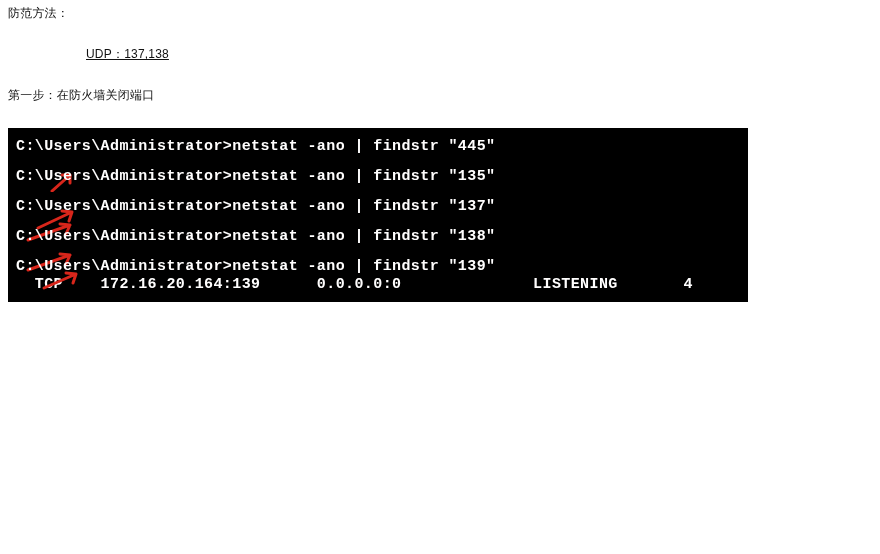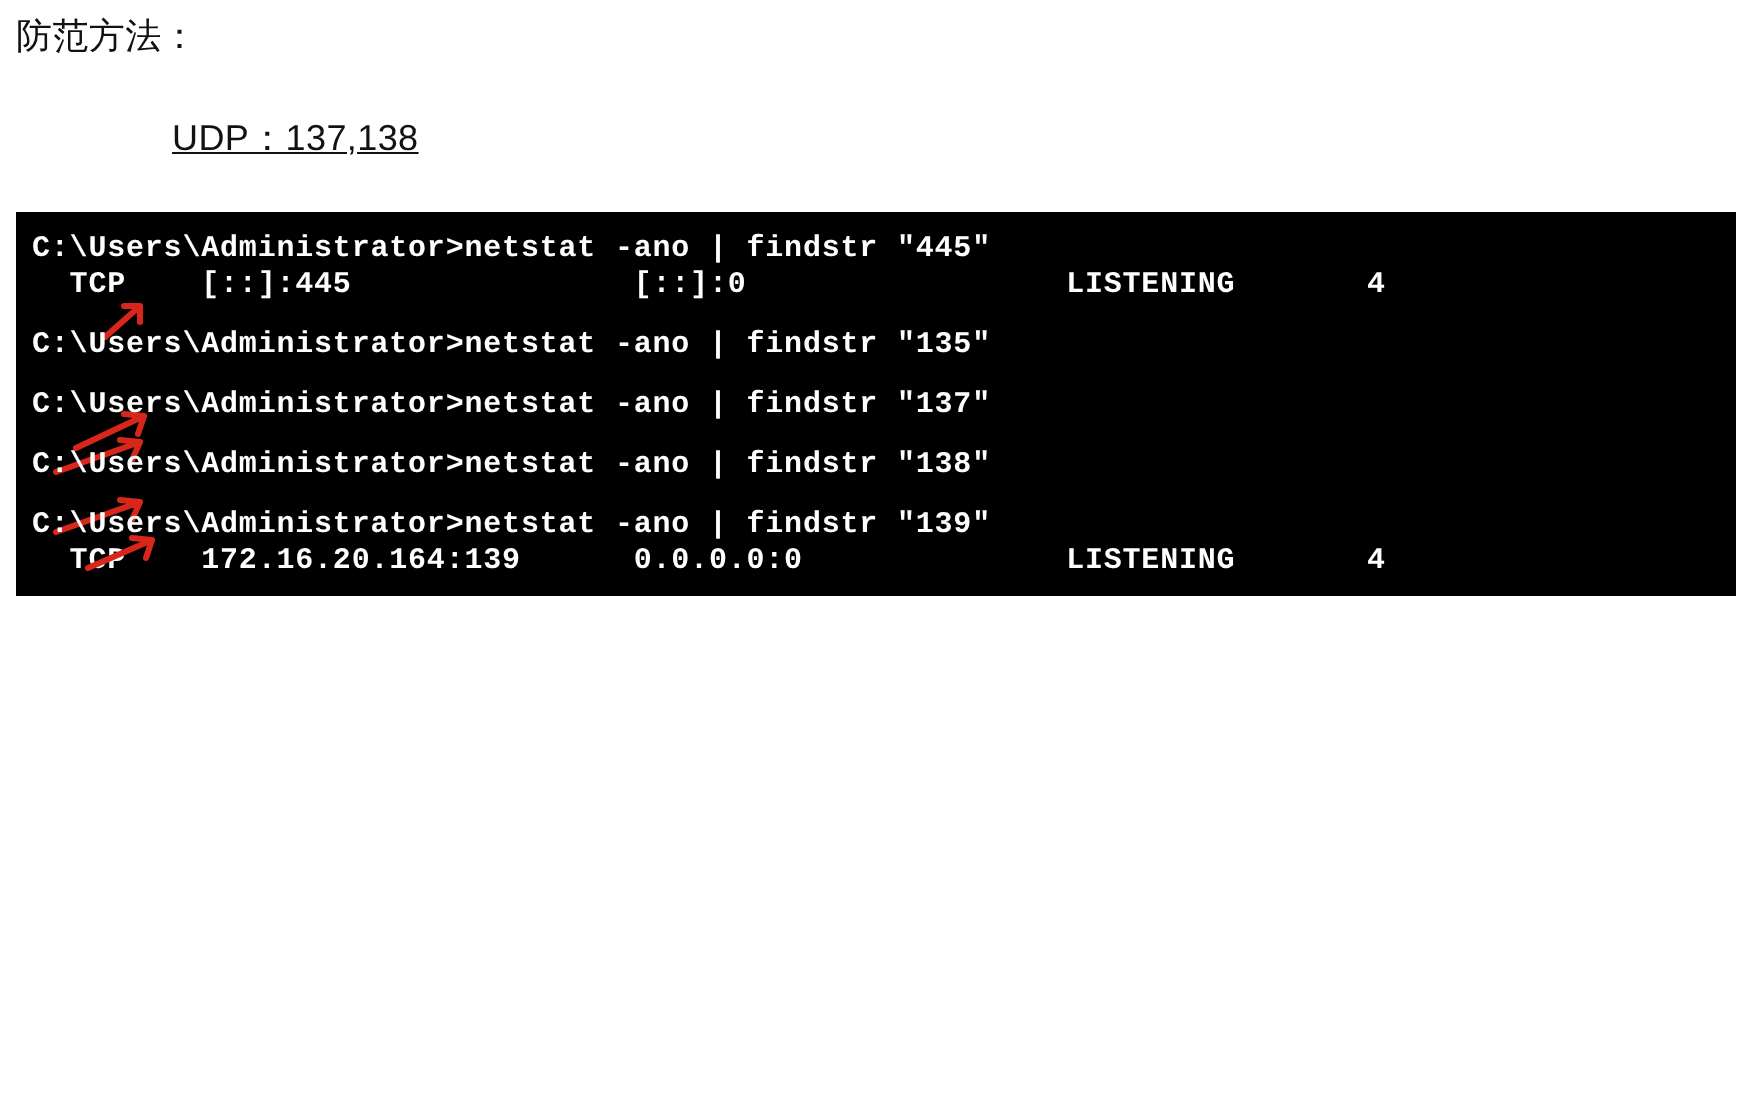--- a/index.html
+++ b/index.html
@@ -8,40 +8,40 @@
       background: #fff;
       width: 880px;
       height: 554px;
       overflow: hidden;
       position: relative;
     }
     .doc-text {
       padding: 0 8px;
     }
     .doc-text p {
-      font-size: 18px;
+      font-size: 12px;
       color: #121212;
       line-height: 1.6;
       margin: 8px 0 22px 0;
       letter-spacing: 0.2px;
     }
     .doc-text p.line1 { margin-top: 4px; }
     .indent { padding-left: 78px; text-decoration: underline; }
     .terminal {
       margin: 22px 8px 0 8px;
       background: #000;
       color: #fffefe;
       font-family: "Consolas", "Courier New", monospace;
       font-size: 15px;
       font-weight: bold;
       line-height: 1.2;
       padding: 10px 8px 8px 8px;
       letter-spacing: 0.4px;
       position: relative;
-      width: 860px;
+      width: 740px;
     }
     .term-block { margin-bottom: 12px; position: relative; }
     .term-block:last-child { margin-bottom: 0; }
     .term-line { white-space: pre; position: relative; }
     .arrow {
       position: absolute;
       pointer-events: none;
     }
     .zhihu-mark {
       position: absolute;
@@ -52,26 +52,26 @@
       letter-spacing: 1px;
       font-family: -apple-system, Arial, "PingFang SC", sans-serif;
     }
   </style>
 </head>
 <body>
 
 <div class="doc-text">
   <p class="line1">防范方法：</p>
   <p class="indent">UDP：137,138</p>
+  <p>第一步：在防火墙关闭端口</p>
 </div>
 
 <div class="terminal">
   <div class="term-block">
     <div class="term-line">C:\Users\Administrator&gt;netstat -ano | findstr "445"</div>
-    <div class="term-line">  TCP    [::]:445               [::]:0                 LISTENING       4</div>
     <svg class="arrow" style="left:34px;top:32px;" width="34" height="22" viewBox="0 0 34 22">
         <path d="M2 21 L20 5 M20 5 L12 5 M20 5 L20 13" stroke="#d8261b" stroke-width="3" fill="none" stroke-linecap="round"></path>
       </svg>
   </div>
 
   <div class="term-block">
     <div class="term-line">C:\Users\Administrator&gt;netstat -ano | findstr "135"</div>
     <svg class="arrow" style="left:20px;top:40px;" width="48" height="22" viewBox="0 0 48 22">
         <path d="M2 20 L36 4 M36 4 L26 3 M36 4 L33 13" stroke="#d8261b" stroke-width="3" fill="none" stroke-linecap="round"></path>
       </svg>

